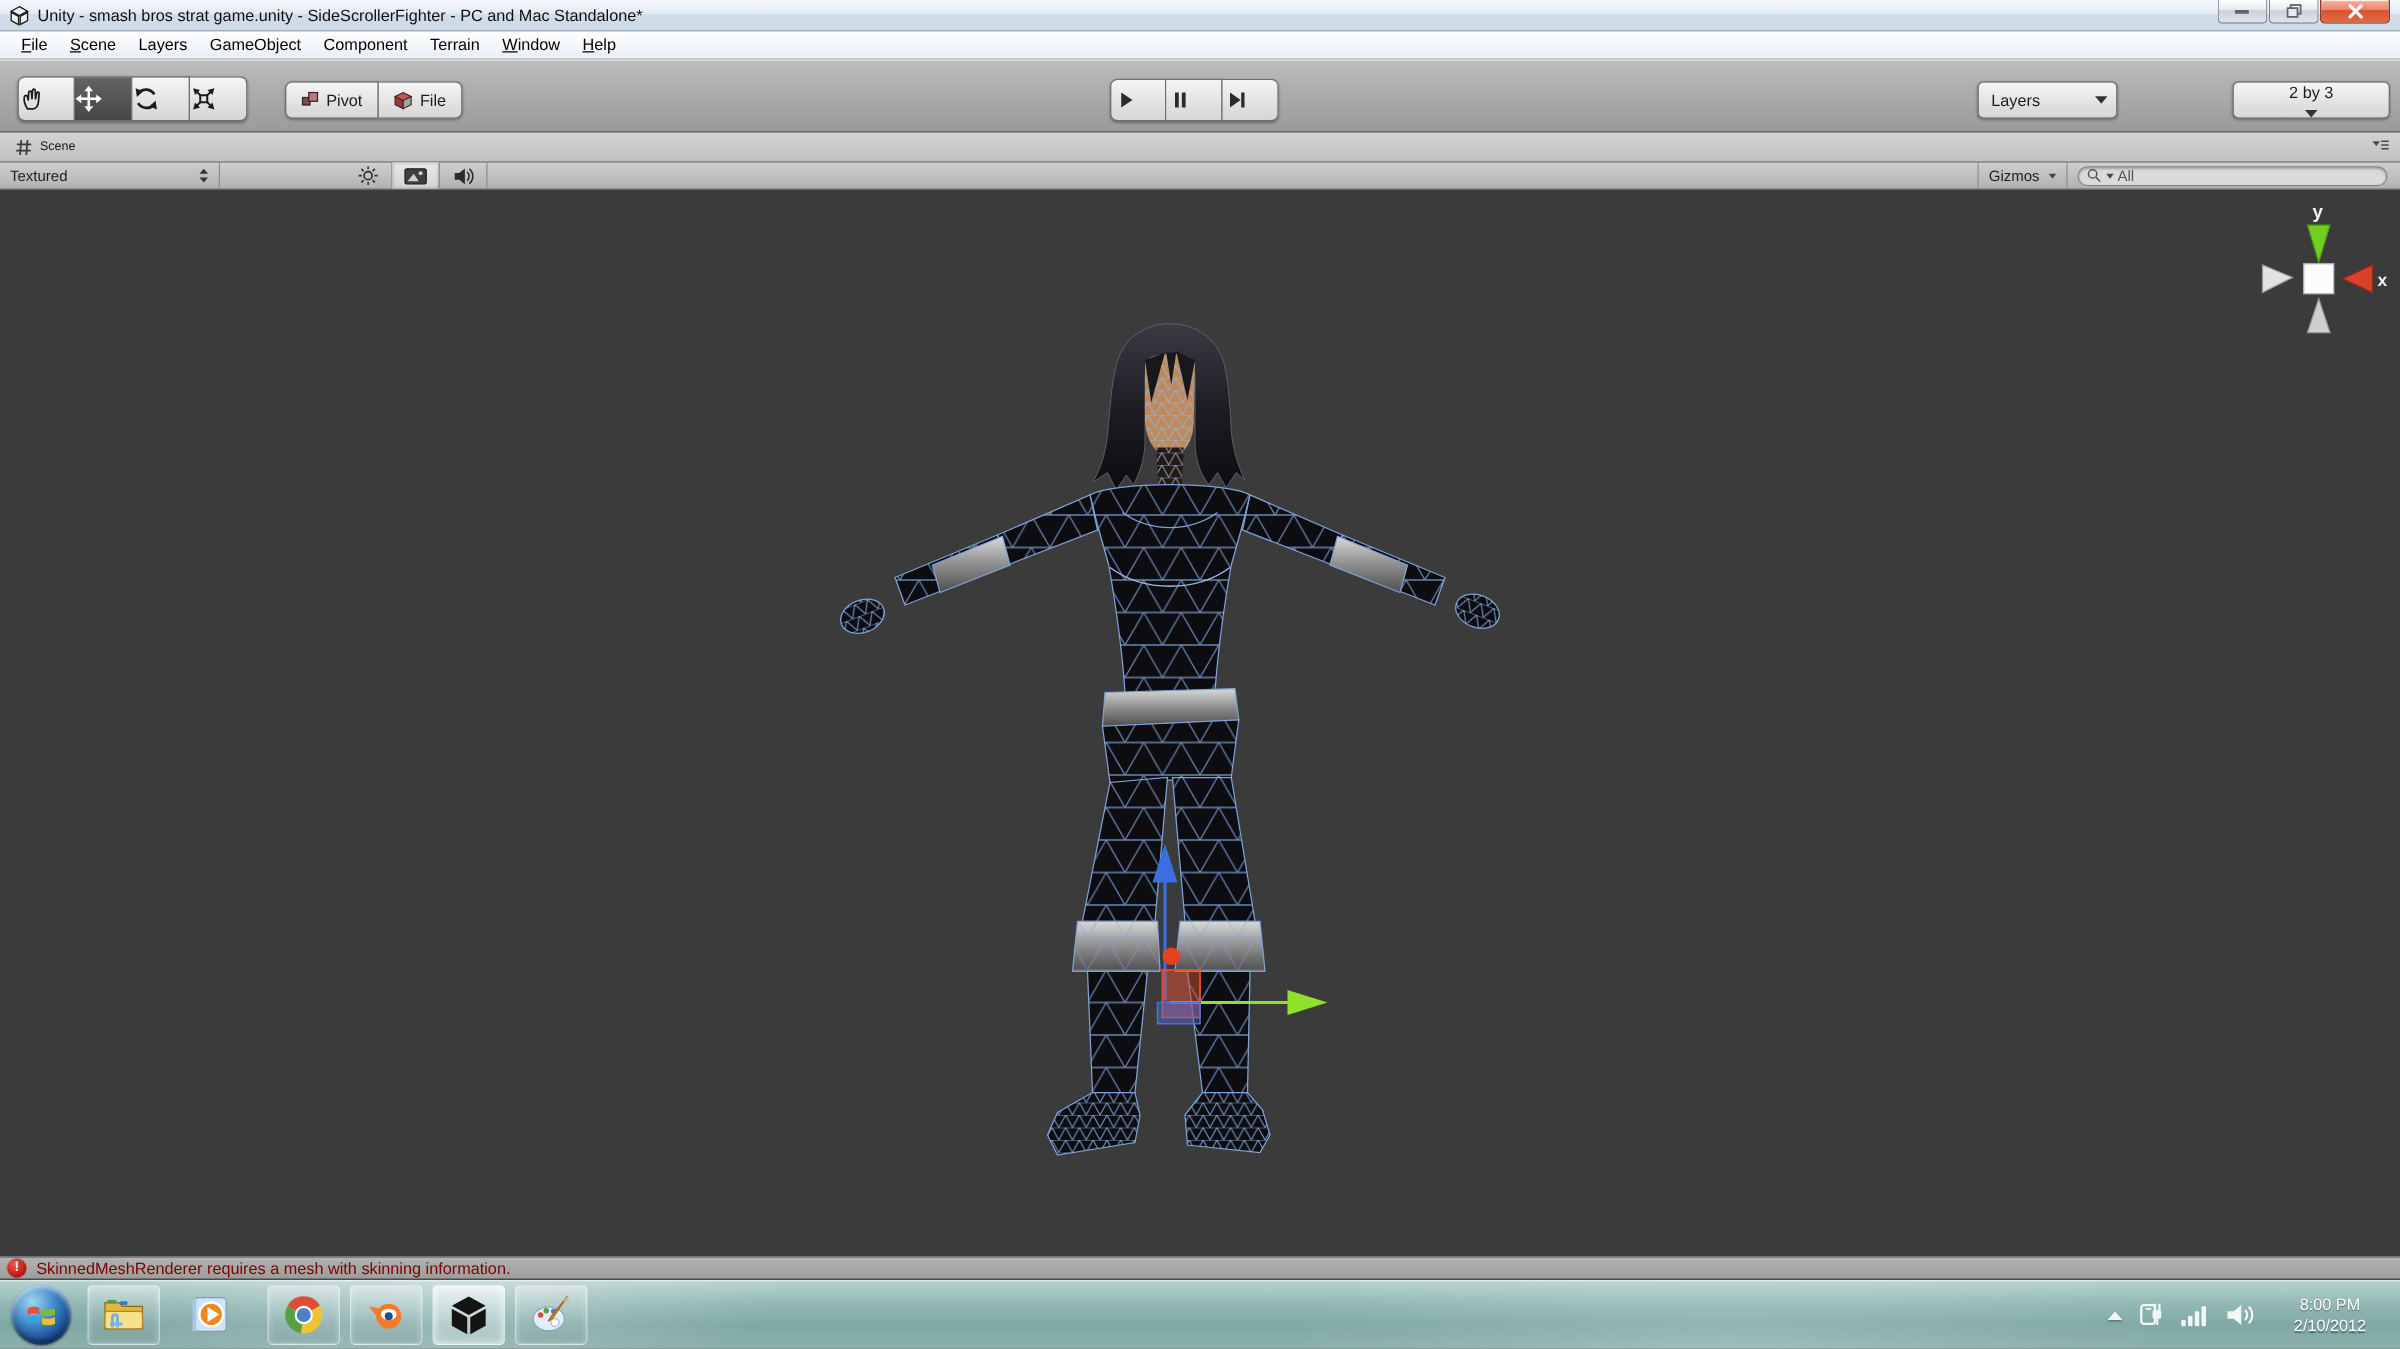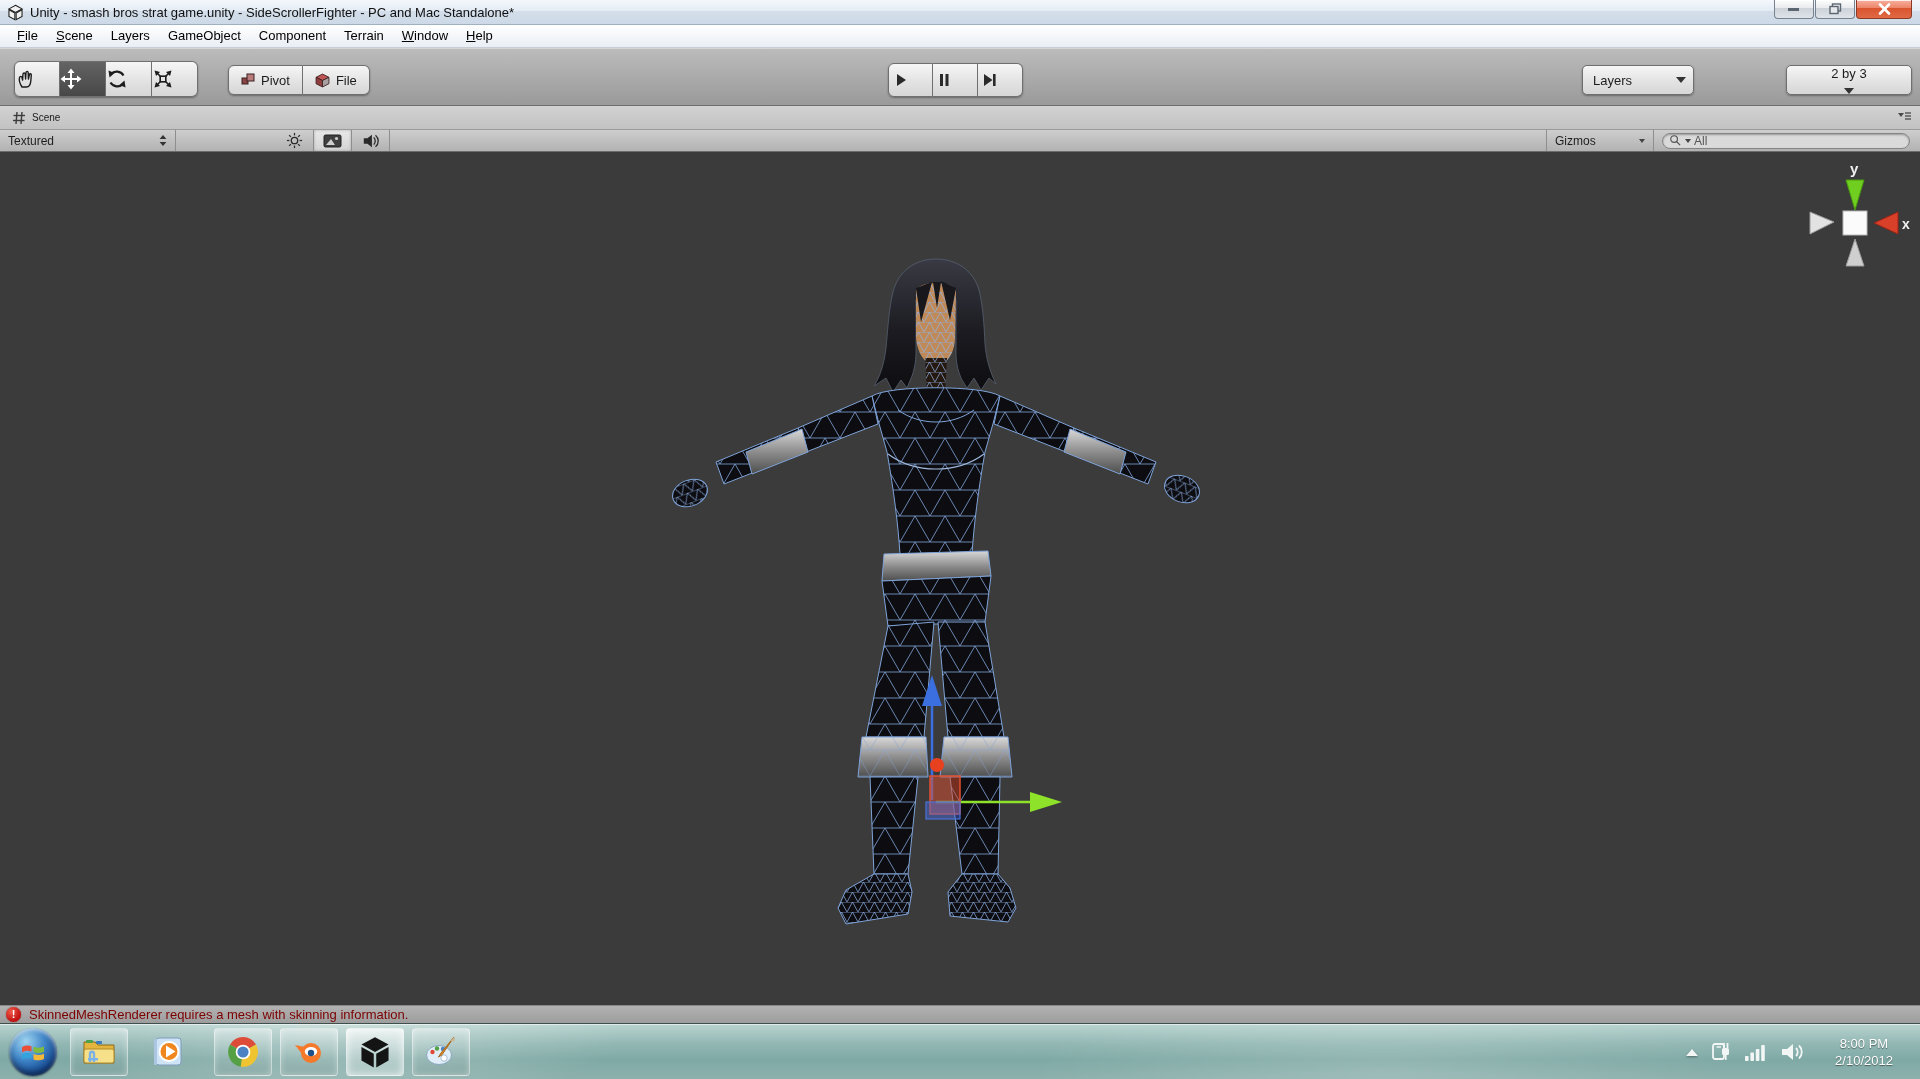--- a/index.html
+++ b/index.html
@@ -65,21 +65,21 @@
   .ctrlbar { position:absolute; left:0; top:130px; width:1920px; height:22px;
     background:linear-gradient(#cecece,#b2b2b2); border-bottom:1px solid #6c6c6c;
     display:flex; align-items:stretch; font-size:12px; color:#1e1e1e; }
   .seg { display:flex; align-items:center; border-right:1px solid #8e8e8e; padding:0 8px; gap:6px; }
   .seg.dropdown { justify-content:space-between; }
   .seg-textured { width:176px;gap:16px; }
   .seg-rgb { width:100px;margin-top:40px; }
   .seg-toggle { width:38px; justify-content:center; }
   .seg-toggle.pressed { background:linear-gradient(#e9e9e9,#d4d4d4); box-shadow:inset 0 0 3px rgba(0,0,0,.25); }
   .ctrl-spacer { flex:1; }
-  .seg-gizmos { border-left:1px solid #8e8e8e; width:108px; justify-content:space-between; }
+  .seg-gizmos { border-left:1px solid #8e8e8e; width:72px; justify-content:space-between; }
   .searchwrap { display:flex; align-items:center; padding:0 10px 0 8px; }
   .searchbox { width:248px; height:16px; border-radius:9px; border:1px solid #858585;
     background:#dadada; box-shadow:inset 0 1px 2px rgba(0,0,0,.3); display:flex; align-items:center; padding:0 6px; gap:3px; }
   .searchbox input { border:none; outline:none; background:transparent; font-size:12px; color:#555; width:200px; font-family:inherit; }
   .mini-caret { width:0; height:0; border-left:3.5px solid transparent; border-right:3.5px solid transparent; border-top:4px solid #444; }
 
   
   .viewport { position:absolute; left:0; top:152px; width:1920px; height:853px; background:#3b3b3b; overflow:hidden; }
   .axis-gizmo { position:absolute; right:4px; top:4px; }
 

